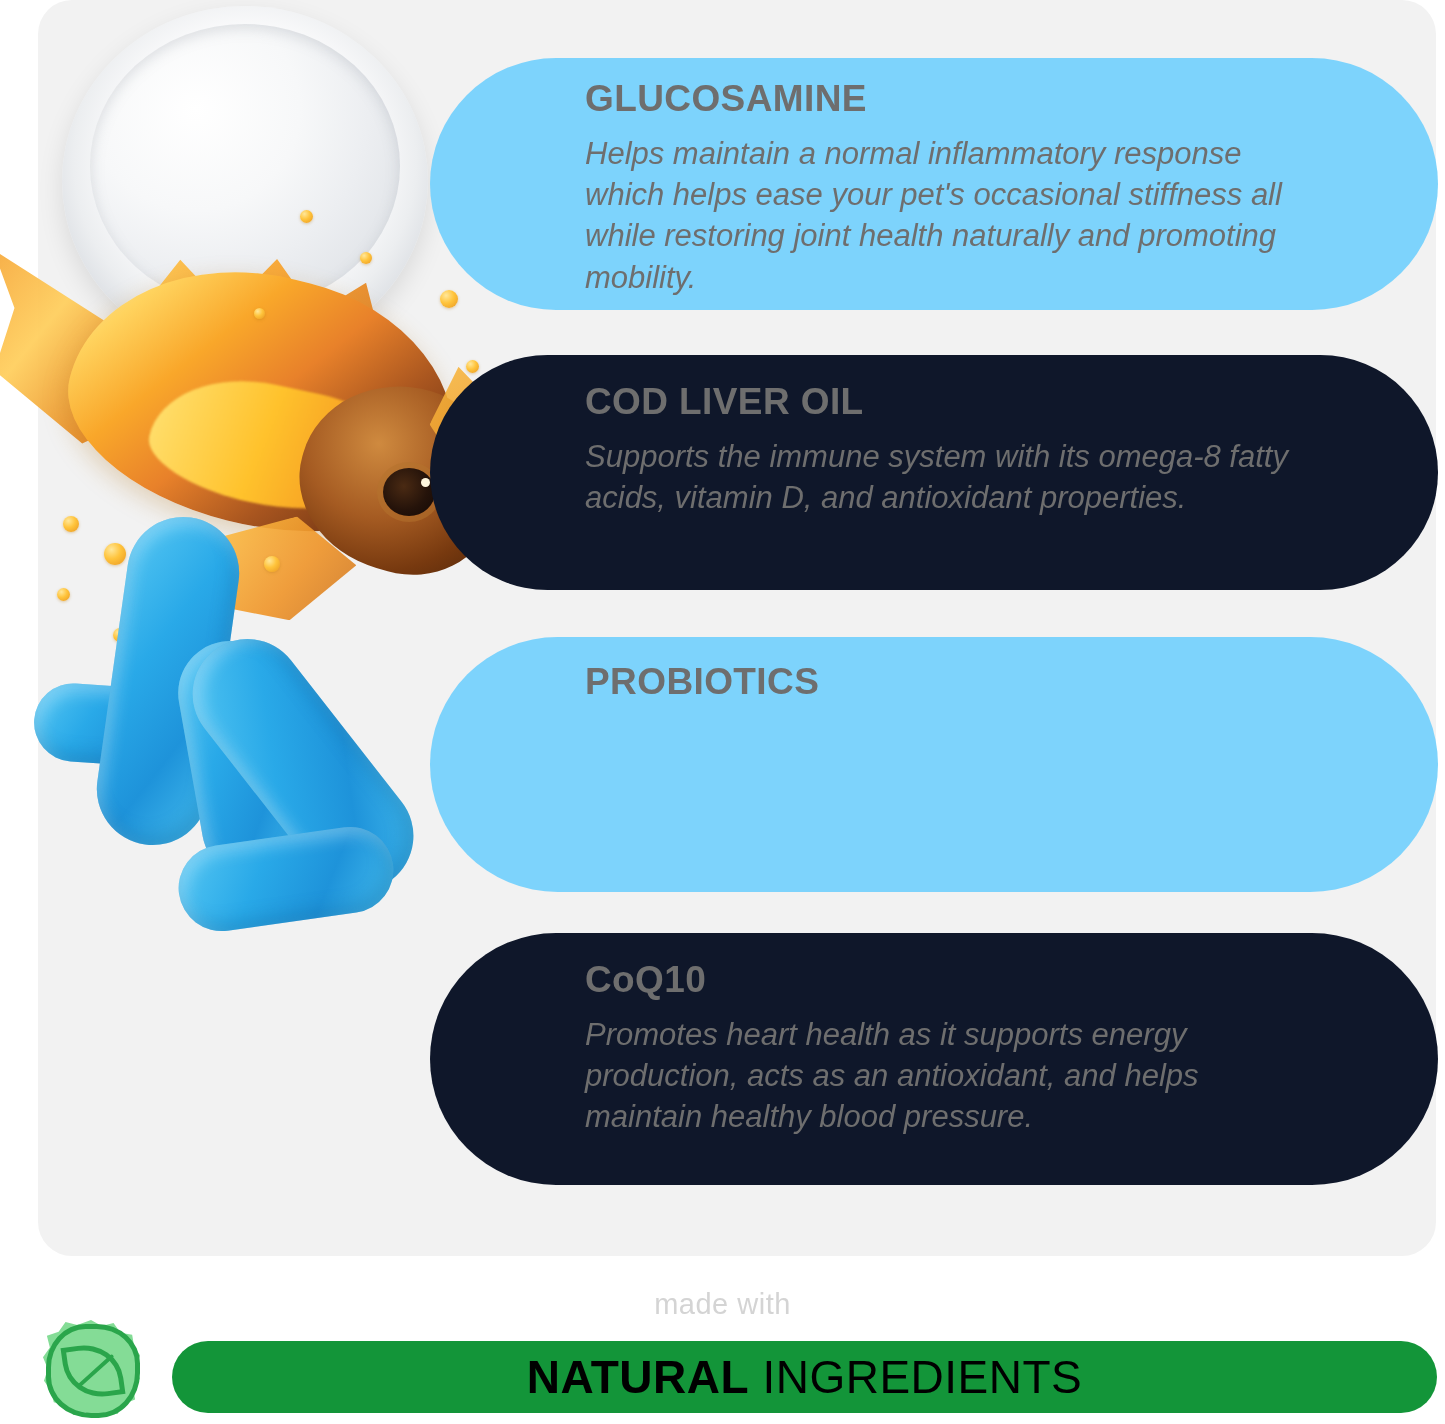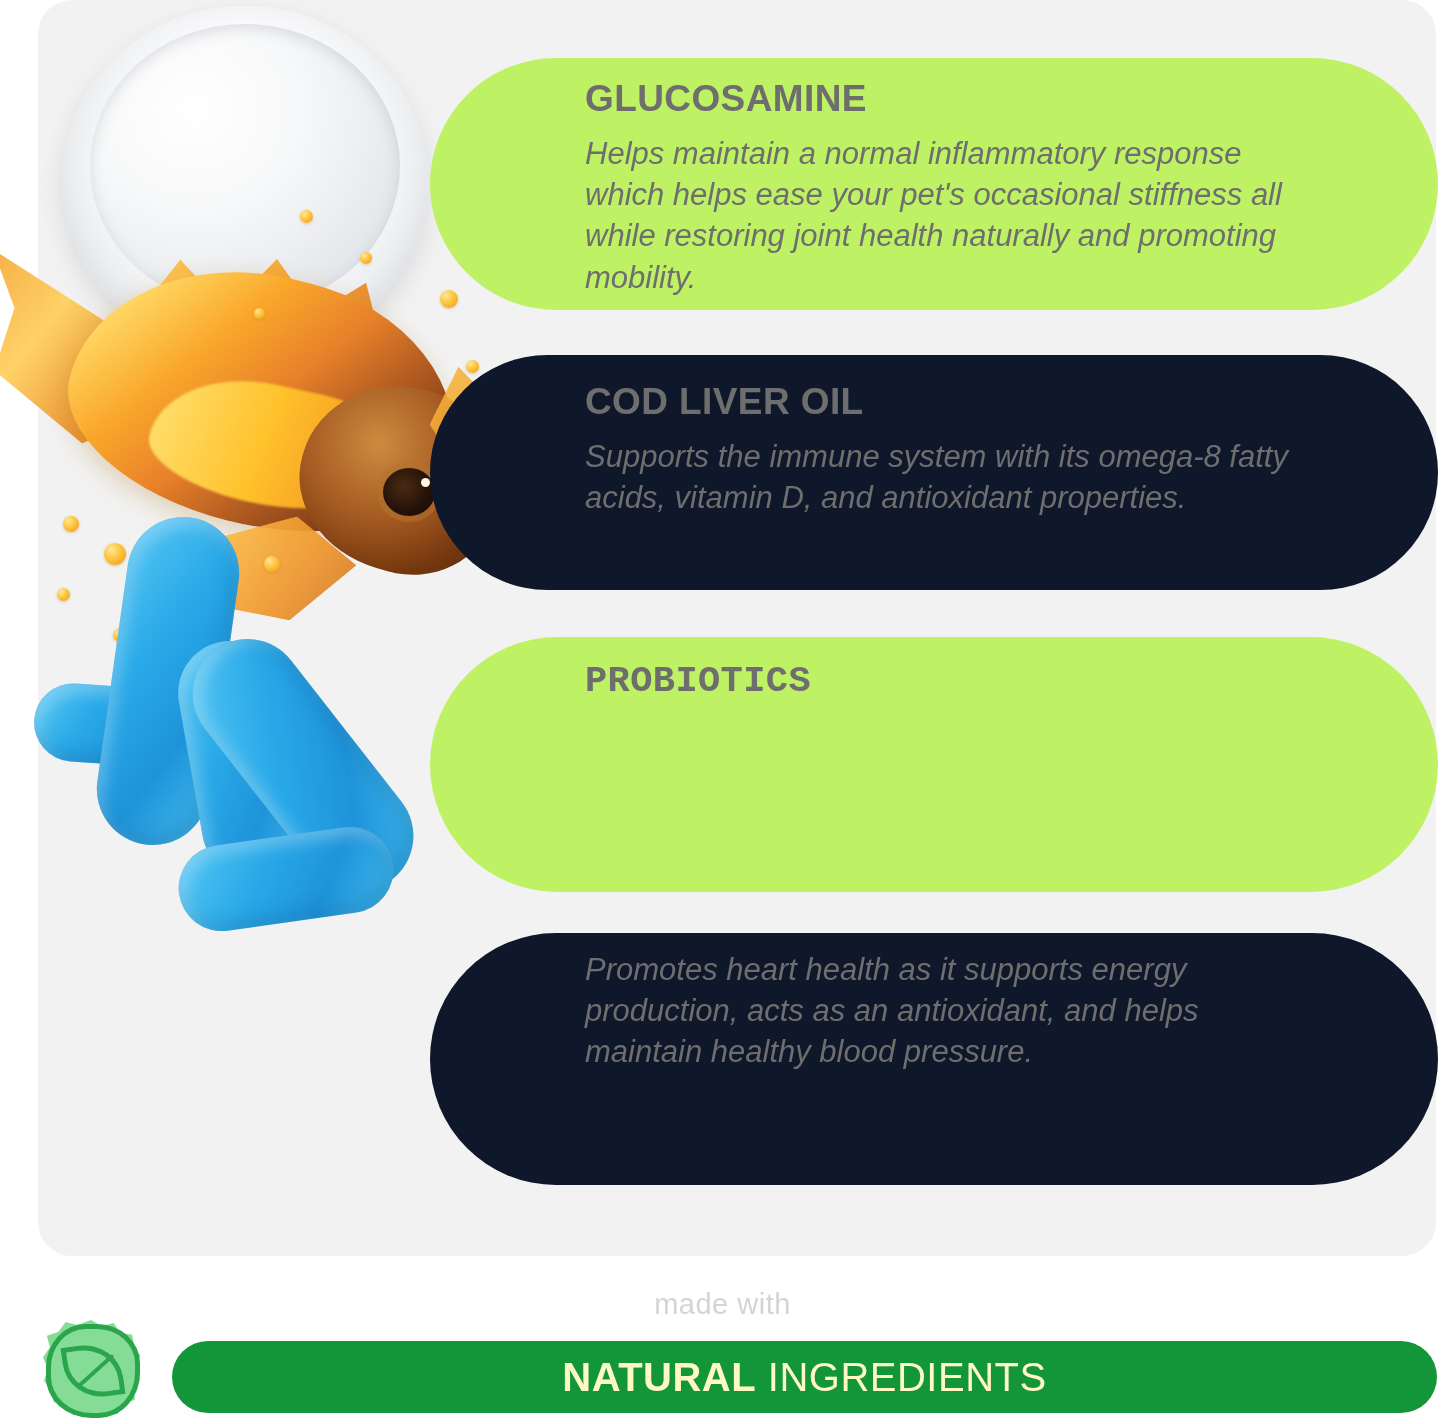--- a/index.html
+++ b/index.html
@@ -35,26 +35,26 @@
     height: 1256px;
   }
   .card {
     position: absolute;
     left: 0;
     width: 1008px;
     border-radius: 130px;
     box-sizing: border-box;
     padding: 0 0 0 155px;
   }
-  .card.white { background: #bef264; }
+  .card.white { background: #7dd3fc; }
   .card.grey  { background: #0f172a; }
 
   .card-1 { top: 58px;   height: 252px; }
   .card-2 { top: 355px;  height: 235px; }
-  .card-3 { top: 637px;  height: 255px; font-family: Liberation Mono, monospace; }
+  .card-3 { top: 637px;  height: 255px; }
   .card-4 { top: 933px;  height: 252px; }
 
   .card-title {
     margin: 0;
     color: #6e6e6e;
     font-weight: bold;
     font-size: 37px;
     letter-spacing: 0.4px;
     line-height: 1;
     padding-top: 26px;
@@ -374,22 +374,22 @@
     top: 1341px;
     width: 1265px;
     height: 72px;
     background: #139539;
     border-radius: 36px;
     display: flex;
     align-items: center;
     justify-content: center;
   }
   .banner-text {
-    color: #fef9c3;
-    font-size: 40px;
+    color: #000000;
+    font-size: 46px;
     letter-spacing: 0.5px;
     white-space: nowrap;
   }
   .banner-text .b-strong { font-weight: bold; }
   .banner-text .b-light  { font-weight: normal; }
 </style>
 </head>
 <body>
 
 <div class="bg-panel"></div>
@@ -448,20 +448,21 @@
   <div class="card grey card-2">
     <h2 class="card-title">COD LIVER OIL</h2>
     <p class="card-desc">Supports the immune system with its omega-8 fatty acids, vitamin D, and antioxidant properties.</p>
   </div>
 
   <div class="card white card-3">
     <h2 class="card-title">PROBIOTICS</h2>
   </div>
 
   <div class="card grey card-4">
+    <h2 class="card-title">CoQ10</h2>
     <p class="card-desc">Promotes heart health as it supports energy production, acts as an antioxidant, and helps maintain healthy blood pressure.</p>
   </div>
 </div>
 
 <div class="made-with">made with</div>
 
 <div class="seal">
   <div class="seal-scallop"></div>
   <div class="seal-ring"></div>
   <div class="seal-leaf"></div>

